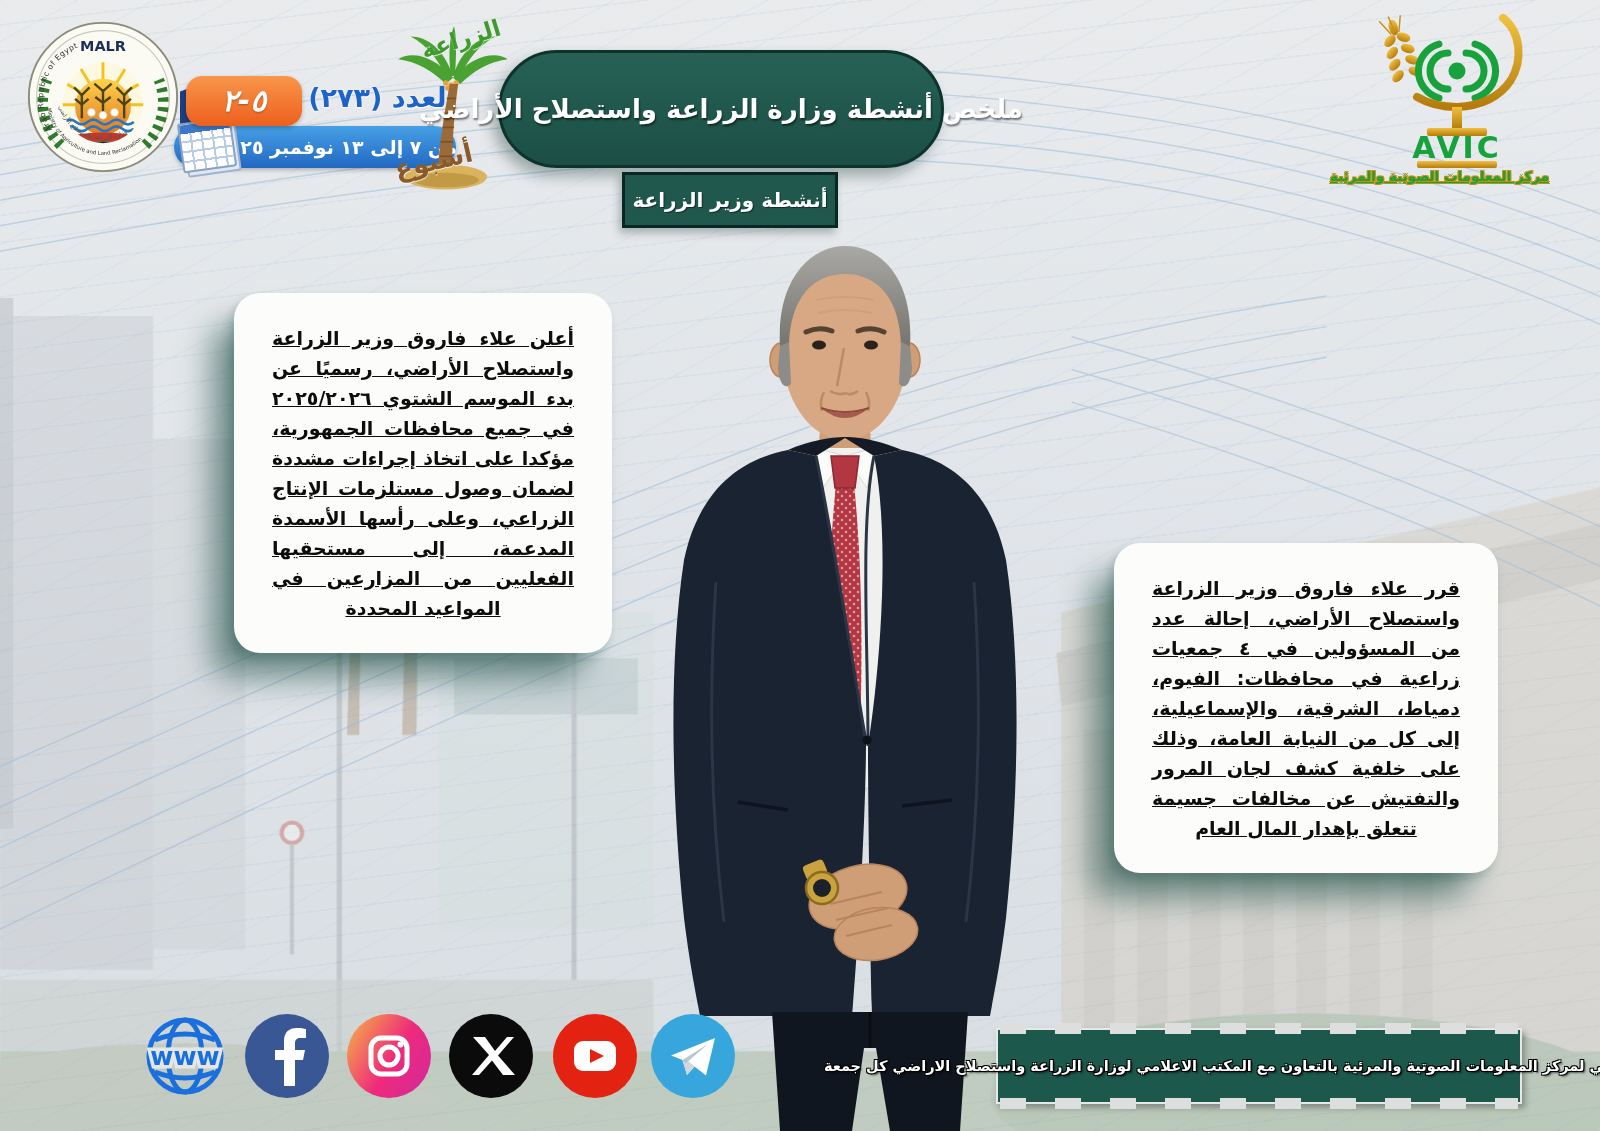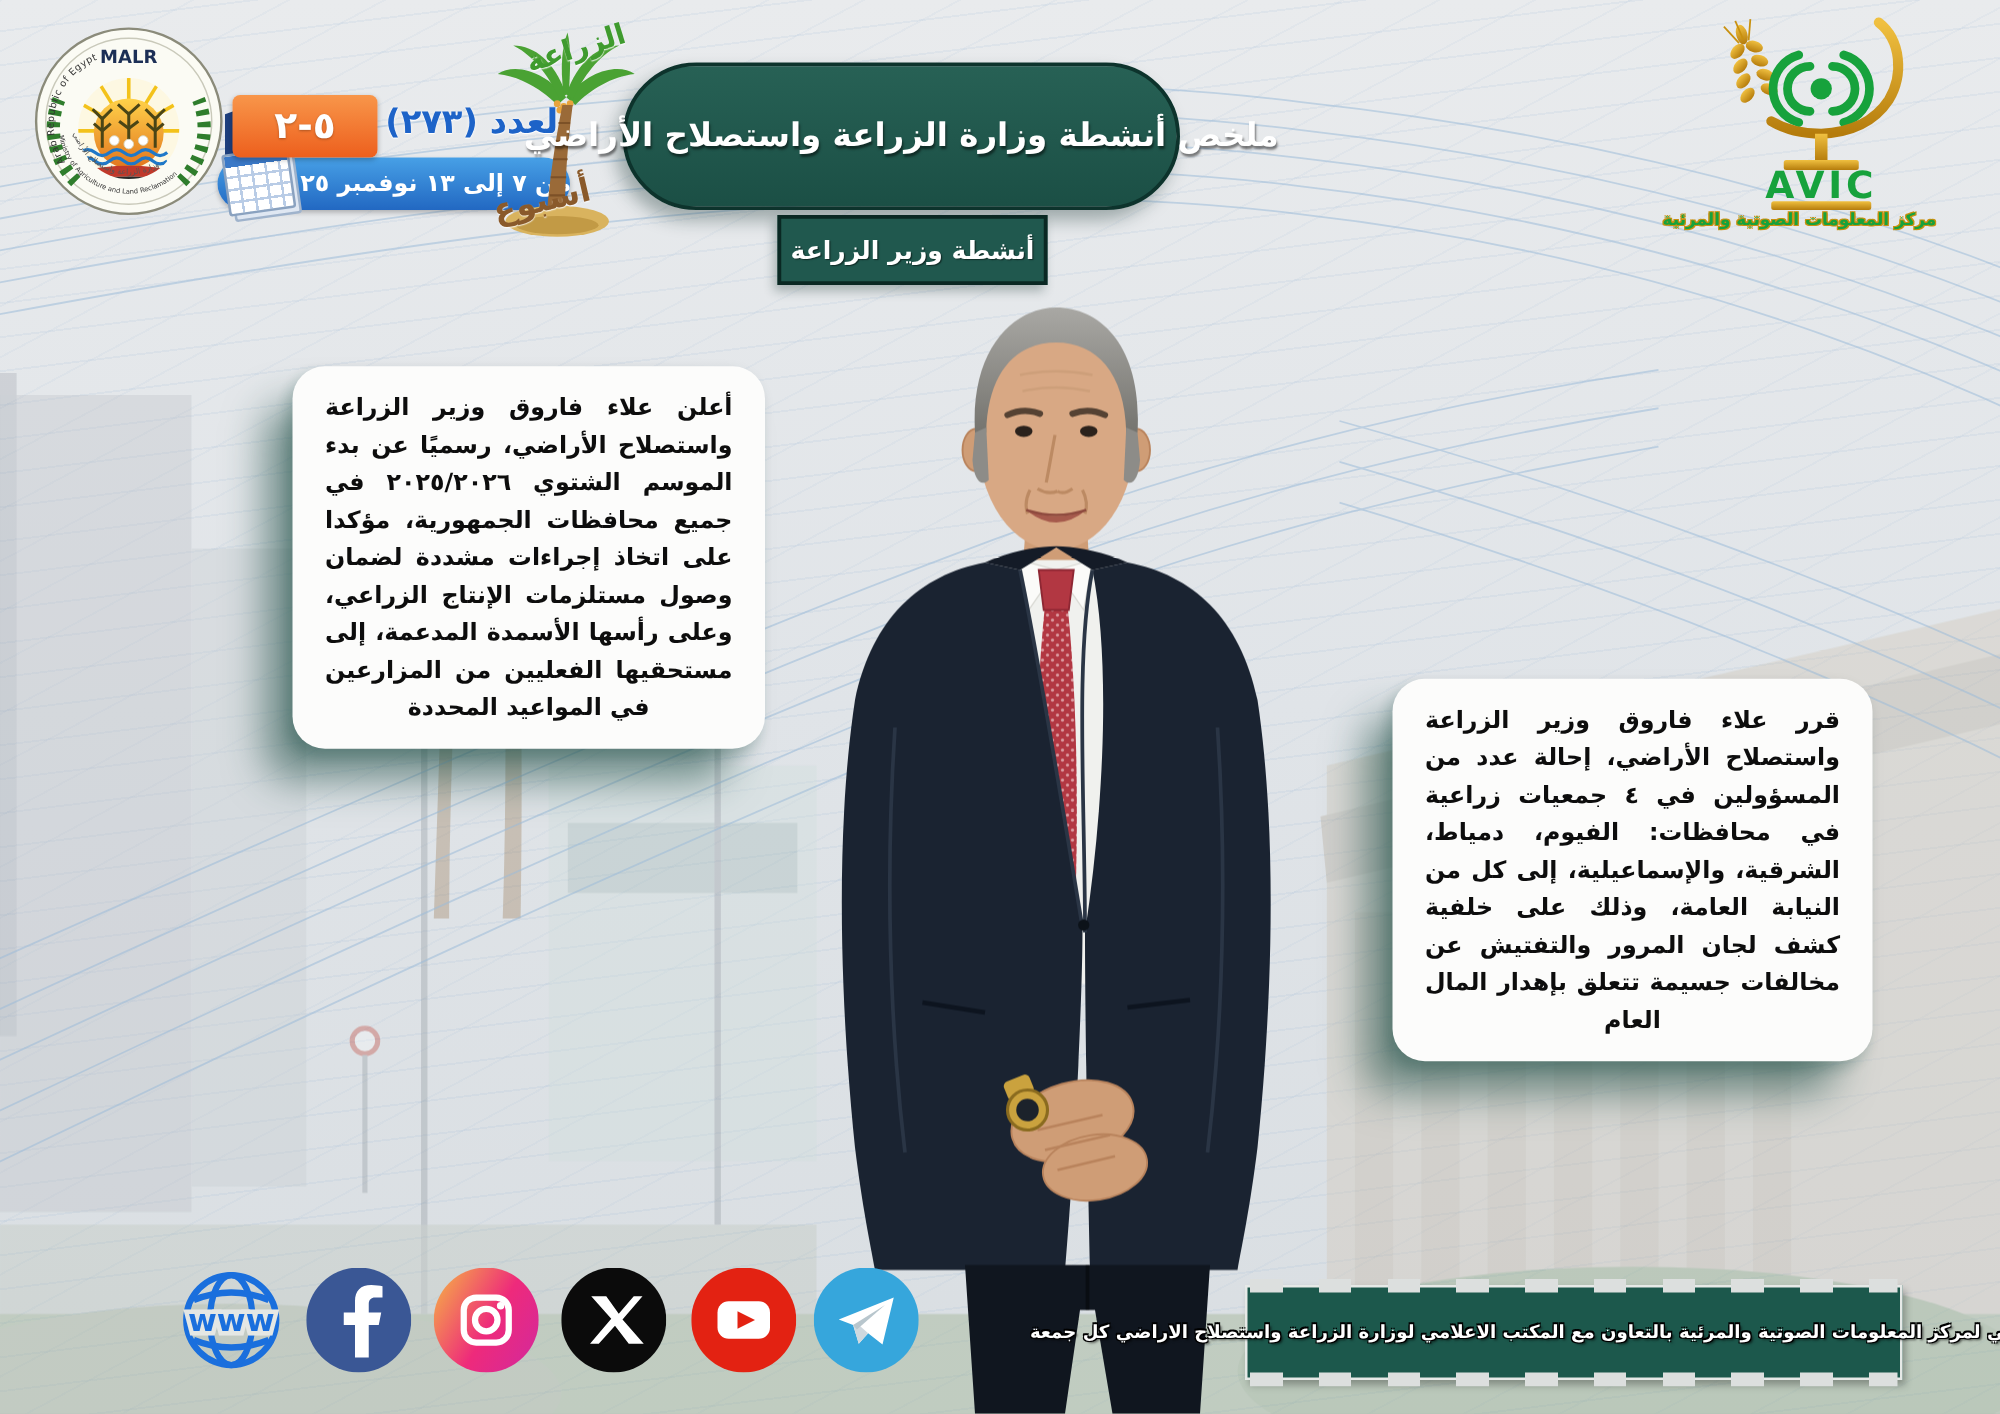--- a/index.html
+++ b/index.html
@@ -7,23 +7,23 @@
     font-family:"DejaVu Sans",sans-serif;
     background:
       repeating-linear-gradient(-7deg, rgba(150,180,212,.13) 0 1.5px, transparent 1.5px 27px),
       repeating-linear-gradient(-28deg, rgba(150,180,212,.09) 0 1.5px, transparent 1.5px 36px),
       linear-gradient(180deg,#e9ebed 0%,#e0e4e8 50%,#d9dee2 100%); padding-left: 33px;}
   .bg-art{position:absolute;inset:0;}
 
   
   .issue-badge{position:absolute;left:172px;top:72px;width:290px;height:100px;}
   .issue-fold{position:absolute;left:8px;top:14px;width:30px;height:66px;background:#1e3f7d;transform:skewY(-20deg);}
-  .issue-pages-box{position:absolute;left:14px;top:4px;width:116px;height:50px;border-radius:6px;
+  .issue-pages-box{position:absolute;left:14px;top:4px;width:116px;height:50px;border-radius:16px;
     background:linear-gradient(180deg,#f8964a,#ed5f1d);box-shadow:0 2px 4px rgba(0,0,0,.25);
-    display:flex;align-items:center;justify-content:center;}
+    display:flex;align-items:center;justify-content:center;font-style:italic;}
   .issue-pages{color:#fff;font-weight:bold;font-size:30px;line-height:1;direction:ltr;text-shadow:0 1px 2px rgba(0,0,0,.3);}
   .issue-label{position:absolute;left:130px;top:10px;width:160px;text-align:center;direction:rtl;
     color:#1d63c8;font-weight:bold;font-size:27px;text-shadow:0 1px 0 #fff,0 0 3px rgba(255,255,255,.8);}
   .issue-datebar{position:absolute;left:2px;top:54px;width:282px;height:42px;border-radius:22px;
     background:linear-gradient(180deg,#47a0e6,#2268c2);box-shadow:0 2px 4px rgba(0,0,0,.25);
     display:flex;align-items:center;justify-content:center;}
   .issue-date{color:#fff;font-weight:bold;font-size:19px;direction:rtl;padding-left:44px;white-space:nowrap;}
   .cal{position:absolute;left:8px;top:48px;width:54px;height:50px;transform:rotate(-8deg);}
   .cal-back{position:absolute;inset:5px -4px -5px 4px;background:#dfe7f2;border:2px solid #9fb3cc;border-radius:3px;}
   .cal-front{position:absolute;inset:0;border:2px solid #8aa2c0;border-radius:3px;background:
@@ -48,27 +48,27 @@
     background:#20584e;border:3px solid #0a2823;box-shadow:-3px 5px 8px rgba(20,50,45,.3);
     display:flex;align-items:center;justify-content:center;}
   .sub-badge span{color:#fff;font-weight:bold;font-size:20px;direction:rtl;white-space:nowrap;
     text-shadow:1px 1px 1px rgba(0,0,0,.5);}
 
   
   .malr{position:absolute;left:26px;top:20px;width:154px;height:154px;}
   .avic{position:absolute;left:1343px;top:8px;width:206px;height:198px;}
   .avic-name{position:absolute;left:0;top:160px;width:206px;text-align:center;direction:rtl;
     color:#17a23c;font-weight:bold;font-size:13.5px;white-space:nowrap;
-    text-shadow:1px 1px 0 #c8900f, -1px 1px 0 #c8900f, 1px -1px 0 #c8900f, -1px -1px 0 #c8900f;}
+    text-shadow:1px 1px 0 #c8900f, -1px 1px 0 #c8900f, 1px -1px 0 #c8900f, -1px -1px 0 #c8900f;text-decoration:underline;}
 
   
   .article{position:absolute;background:#fcfcfb;border-radius:26px;padding:14px 22px;
     box-shadow:-26px 28px 32px -4px rgba(32,78,70,.6), -4px 6px 10px rgba(32,78,70,.25);}
-  .article p{margin:4px;font-weight:bold;font-size:19px;line-height:30px;color:#0d0d0d;
-    direction:rtl;text-align:justify;text-align-last:center;}
+  .article p{margin:16px;font-weight:bold;font-size:19px;line-height:30px;color:#0d0d0d;
+    direction:rtl;text-align:justify;text-align-last:center;text-decoration:underline;}
   .box1{left:234px;top:293px;width:334px;}
   .box2{left:1114px;top:543px;width:340px;}
   .box3{left:116px;top:692px;width:340px;}
 
   
   .social{position:absolute;left:0;top:1014px;height:84px;width:720px;margin-left:43px;}
   .sicon{position:absolute;width:84px;height:84px;top:0;}
   .sicon svg{display:block;width:84px;height:84px;}
 
   

